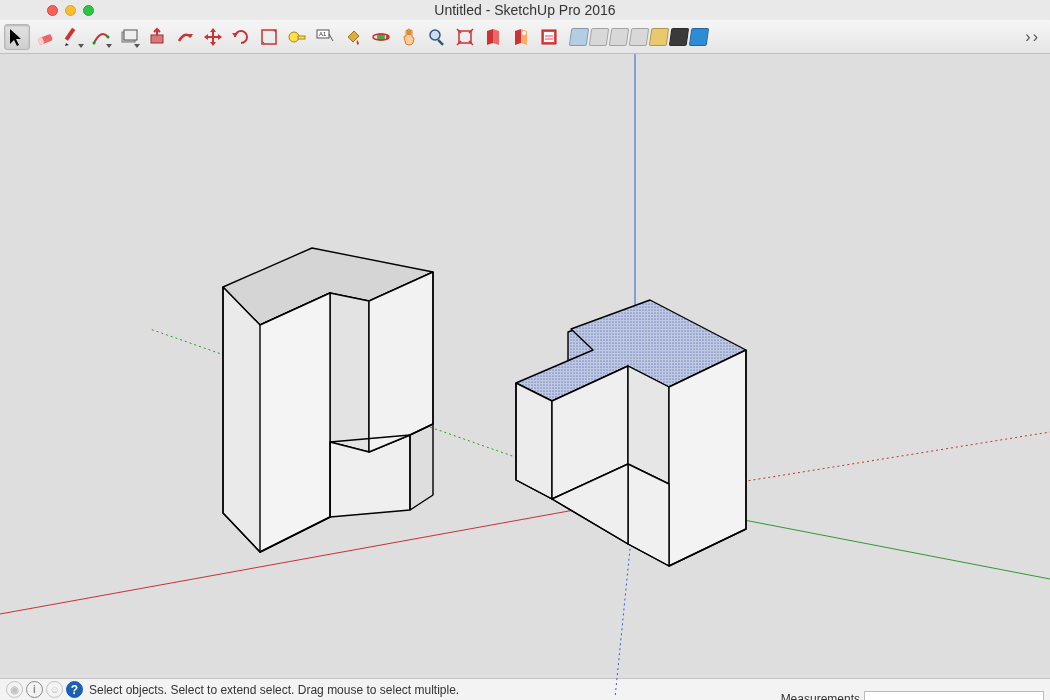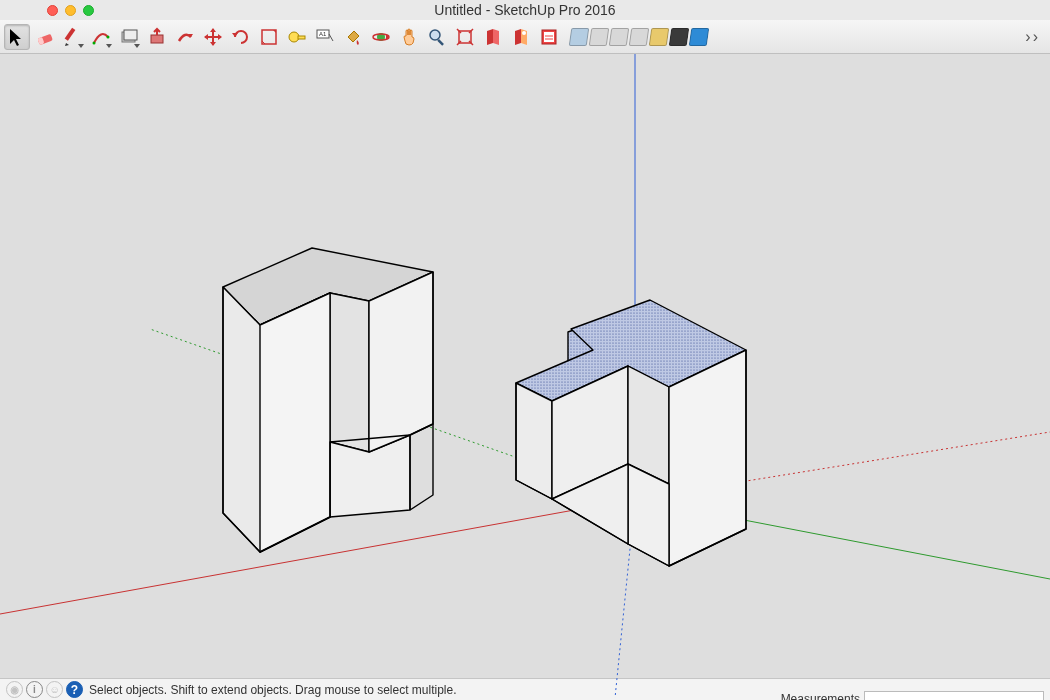--- a/index.html
+++ b/index.html
@@ -228,21 +228,21 @@
   </svg>
 </div>
 
 <div class="statusbar">
   <div class="sb-icons">
     <div class="sb-ic dim">◉</div>
     <div class="sb-ic">i</div>
     <div class="sb-ic dim">☺</div>
     <div class="sb-ic help">?</div>
   </div>
-  <div class="hint">Select objects. Shift to extend objects. Drag mouse to select multiple.</div>
+  <div class="hint">Select objects. Select to extend select. Drag mouse to select multiple.</div>
   <div class="meas">
     <span>Measurements</span>
     <input value="" style="">
   </div>
 </div>
 
 <svg width="0" height="0" style="position:absolute">
   <defs>
     <g id="i-cursor">
         <path d="M3 2 L3 17 L7 13 L10 19 L12 18 L9 12 L14 12 Z" fill="#000"></path>

